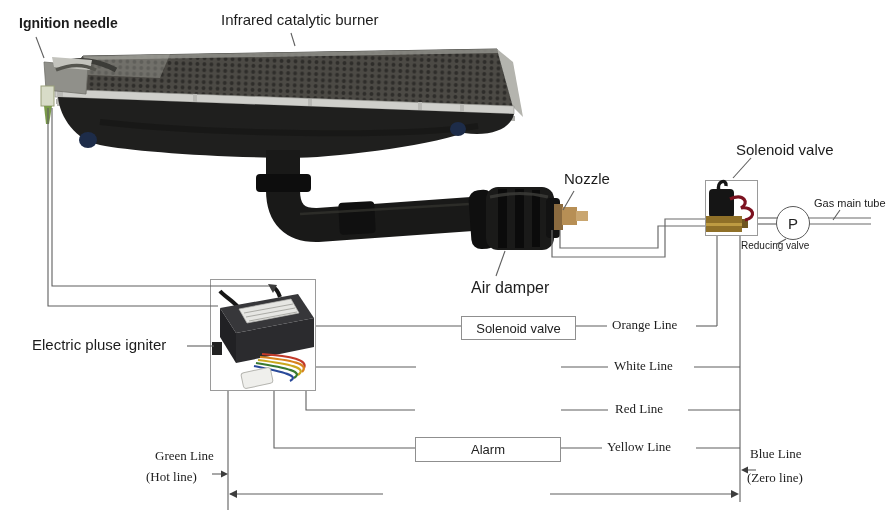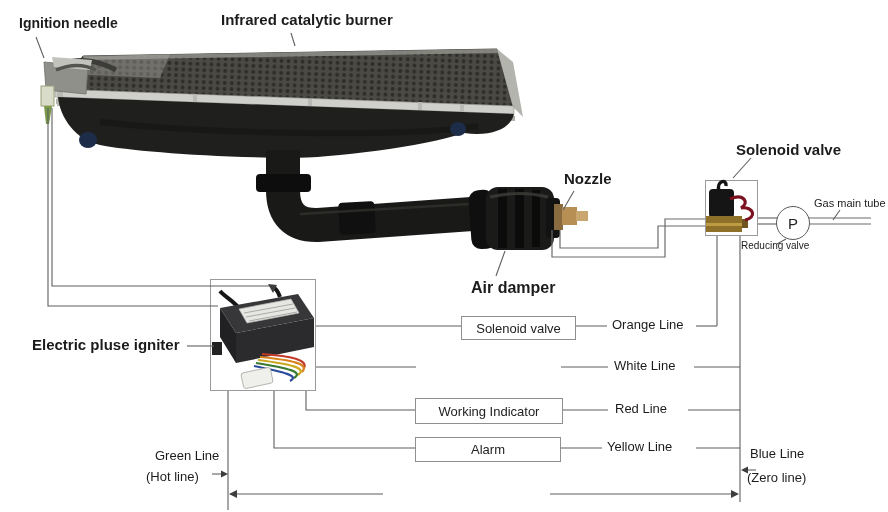--- a/index.html
+++ b/index.html
@@ -1,21 +1,21 @@
 <!DOCTYPE html>
 <html><head>
 <meta charset="utf-8">
 <style>
   html,body{margin:0;padding:0;background:#fff;}
   .stage{position:relative;width:888px;height:512px;background:#ffffff;overflow:hidden;
          font-family:"Liberation Sans",sans-serif;color:#1c1c1c;}
   .stage svg{position:absolute;left:0;top:0;}
   .lbl{position:absolute;white-space:nowrap;line-height:1.1;}
-  .big{font-size:15px;font-weight:700;}
-  .wire{font-size:13px;font-weight:400;}
+  .big{font-size:15px;font-weight:400;}
+  .wire{font-size:13px;font-weight:400;font-family:Liberation Serif, serif;}
   .wbox{position:absolute;border:1px solid #8f8f8f;background:#fff;display:flex;
         align-items:center;justify-content:center;font-size:13px;color:#222;}
   .pcircle{position:absolute;left:776px;top:206px;width:32px;height:32px;border:1.4px solid #5a5a5a;
            border-radius:50%;background:#fff;display:flex;align-items:center;justify-content:center;
            font-size:15px;color:#222;}
 </style>
 </head>
 <body>
 
 <div class="stage">
@@ -176,21 +176,20 @@
   <div class="lbl big" style="left:564px;top:171px">Nozzle</div>
   <div class="lbl big" style="left:471px;top:279px;font-size:16px">Air damper</div>
   <div class="lbl big" style="left:736px;top:142px">Solenoid valve</div>
   <div class="lbl" style="left:814px;top:197px;font-size:11px">Gas main tube</div>
   <div class="lbl" style="left:741px;top:240px;font-size:10px">Reducing valve</div>
   <div class="lbl big" style="left:32px;top:337px">Electric pluse igniter</div>
 
   <div class="pcircle">P</div>
 
   <div class="wbox" style="left:461px;top:316px;width:113px;height:22px">Solenoid valve</div>
-  <div class="wbox" style="left:415px;top:398px;width:146px;height:24px">Working Indicator</div>
   <div class="wbox" style="left:415px;top:437px;width:144px;height:23px">Alarm</div>
 
   <div class="lbl wire" style="left:612px;top:318px">Orange Line</div>
   <div class="lbl wire" style="left:614px;top:359px">White Line</div>
   <div class="lbl wire" style="left:615px;top:402px">Red Line</div>
   <div class="lbl wire" style="left:607px;top:440px">Yellow Line</div>
   <div class="lbl wire" style="left:750px;top:447px">Blue Line</div>
   <div class="lbl wire" style="left:747px;top:471px">(Zero line)</div>
   <div class="lbl wire" style="left:155px;top:449px">Green Line</div>
   <div class="lbl wire" style="left:146px;top:470px">(Hot line)</div>

